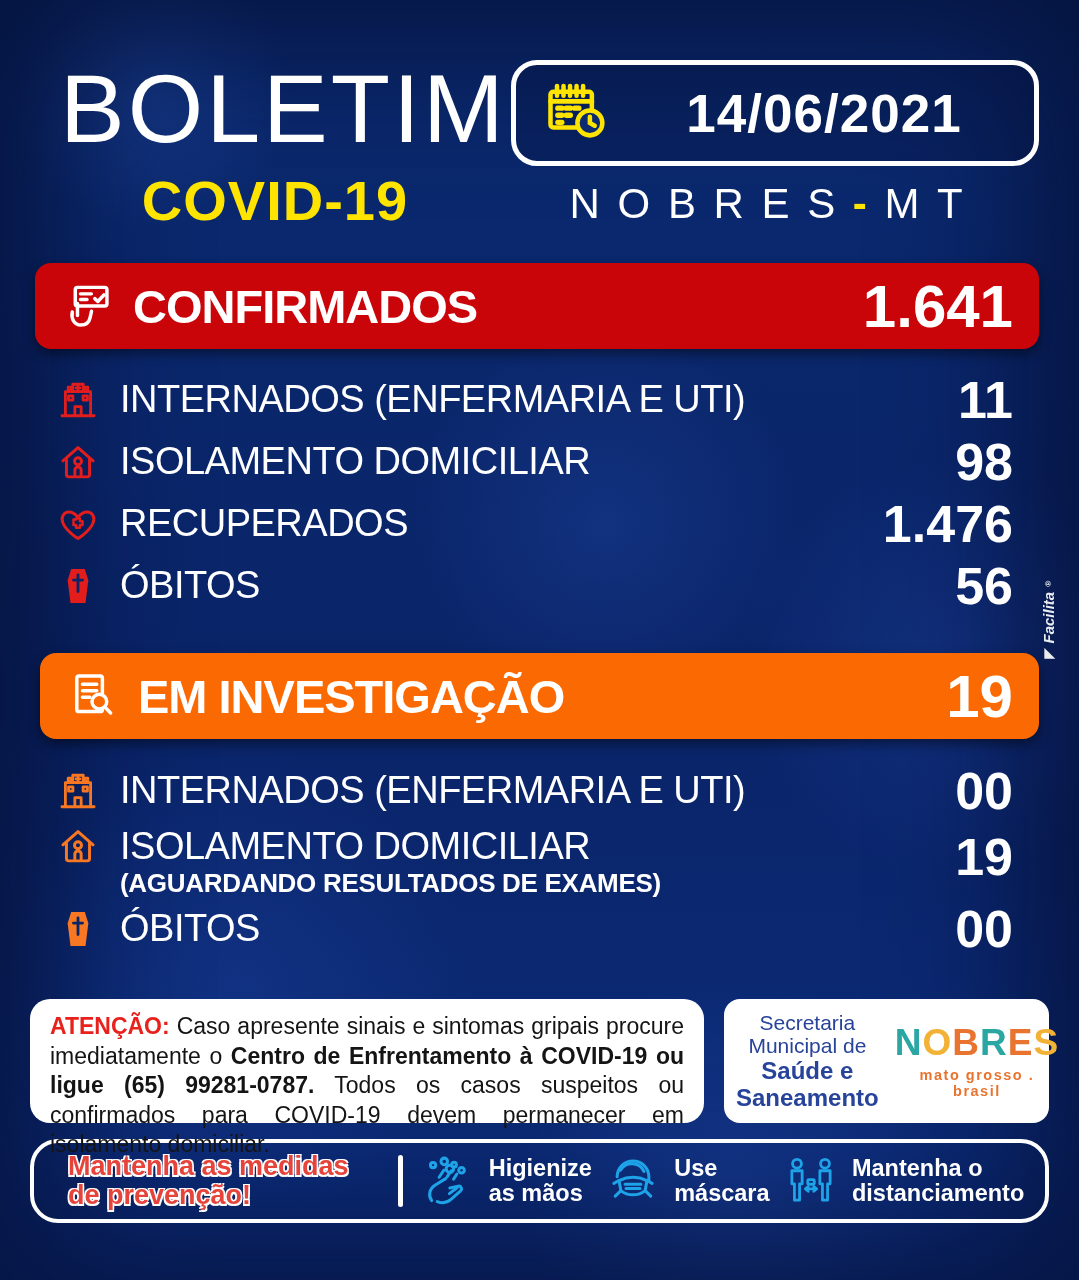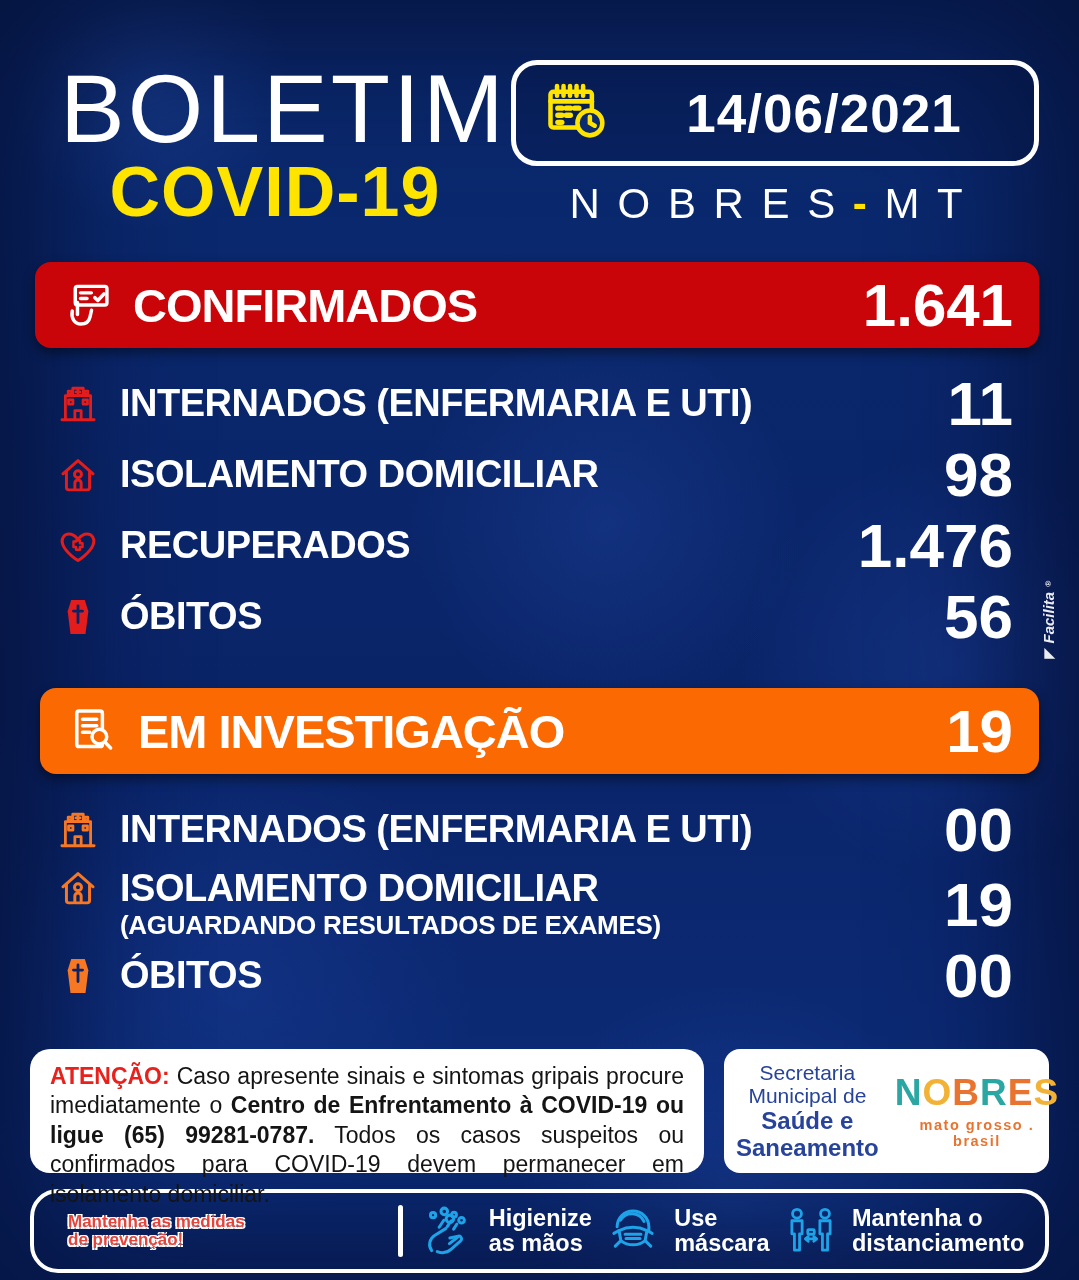--- a/index.html
+++ b/index.html
@@ -16,21 +16,21 @@
       radial-gradient(circle 300px at 68% 93%, rgba(40,82,185,.30), transparent 70%),
       linear-gradient(180deg, var(--bg-top) 0%, var(--bg-mid) 55%, var(--bg-bot) 100%);
     box-shadow: inset 0 0 140px 50px rgba(3,9,38,.65);
     color:#fff;
   }
 
   
   .header{ display:flex; justify-content:space-between; padding:60px 40px 0 60px; }
   .title-block{ width:430px; text-align:center; }
   .title-line1{ font-size:97px; font-weight:normal; letter-spacing:3px; line-height:1; color:#fff; }
-  .title-line2{ font-size:70px; font-weight:bold; letter-spacing:1px; line-height:1; color:var(--yellow); margin-top:0; }
+  .title-line2{ font-size:56px; font-weight:bold; letter-spacing:1px; line-height:1; color:var(--yellow); margin-top:16px; }
   .header-right{ width:528px; }
   .date-badge{
     border:5px solid #fff; border-radius:26px; height:106px;
     display:flex; align-items:center; padding:11px 26px; gap:30px;
     background:rgba(5,16,56,.25);
   }
   .date-badge svg{ width:68px; height:68px; }
   .date-text{ flex:1; text-align:center; font-size:53px; font-weight:bold; letter-spacing:1px; }
   .location{ margin-top:14px; text-align:center; font-size:42px; letter-spacing:.42em; white-space:nowrap; }
   .location .dash{ color:var(--yellow); font-weight:bold; }
@@ -48,23 +48,23 @@
   .banner-value{ margin-left:auto; font-size:60px; font-weight:bold; }
 
   
   .rows{ margin:20px 40px 0; display:flex; flex-direction:column; }
   .row{ display:flex; align-items:center; gap:20px; padding:0 26px 0 16px; min-height:62px; }
   .row .icon{ width:44px; display:flex; justify-content:center; }
   .row .icon svg{ width:42px; height:42px; display:block; }
   .icon-red{ color:var(--icon-red); }
   .icon-orange{ color:var(--icon-orange); }
   .row-text{ display:flex; flex-direction:column; justify-content:center; }
-  .row-label{ font-size:38px; font-weight:bold; letter-spacing:-.5px; line-height:1.15; }
+  .row-label{ font-size:38px; font-weight:normal; letter-spacing:-.5px; line-height:1.15; }
   .row-sublabel{ font-size:26px; font-weight:bold; letter-spacing:-.3px; line-height:1.1; }
-  .row-value{ margin-left:auto; font-size:62px; font-weight:bold; }
+  .row-value{ margin-left:auto; font-size:52px; font-weight:bold; }
   .rows.invest .row{ min-height:64px; }
   .row.tall{ align-items:flex-start; padding-top:2px; }
   .row.tall .row-value{ margin-top:2px; }
 
   
   .info-row{ margin:38px 30px 0; display:flex; gap:20px; height:124px; }
   .attention-box{
     flex:1; background:#fff; border-radius:20px; color:#141414;
     padding:13px 20px 4px; font-size:23px; line-height:1.28; text-align:justify;
   }
@@ -84,21 +84,21 @@
   .logo-name .l-yellow{ color:var(--logo-yellow); }
   .logo-name .l-orange{ color:var(--logo-orange); }
   .logo-subtitle{ margin-top:6px; font-size:14.5px; font-weight:bold; letter-spacing:1.5px; color:var(--logo-orange); }
 
   
   .footer-bar{
     margin:16px 30px 0; height:84px; border:4px solid #fff; border-radius:28px;
     display:flex; align-items:center; padding:0 14px 0 34px;
   }
   .prevention{
-    font-size:17px; line-height:1.08; font-weight:bold; color:var(--footer-red);
+    font-size:27px; line-height:1.08; font-weight:bold; color:var(--footer-red);
     text-shadow:-1.5px -1.5px 0 #fff, 1.5px -1.5px 0 #fff, -1.5px 1.5px 0 #fff, 1.5px 1.5px 0 #fff;
     width:300px;
   }
   .footer-divider{ width:5px; height:52px; background:#fff; border-radius:3px; margin:0 10px 0 30px; }
   .footer-items{ flex:1; display:flex; justify-content:space-around; align-items:center; }
   .footer-item{ display:flex; align-items:center; gap:13px; }
   .footer-item .icon svg{ width:56px; height:56px; display:block; color:var(--icon-blue); }
   .footer-item-label{ font-size:23.5px; font-weight:bold; line-height:1.06; }
 
   

